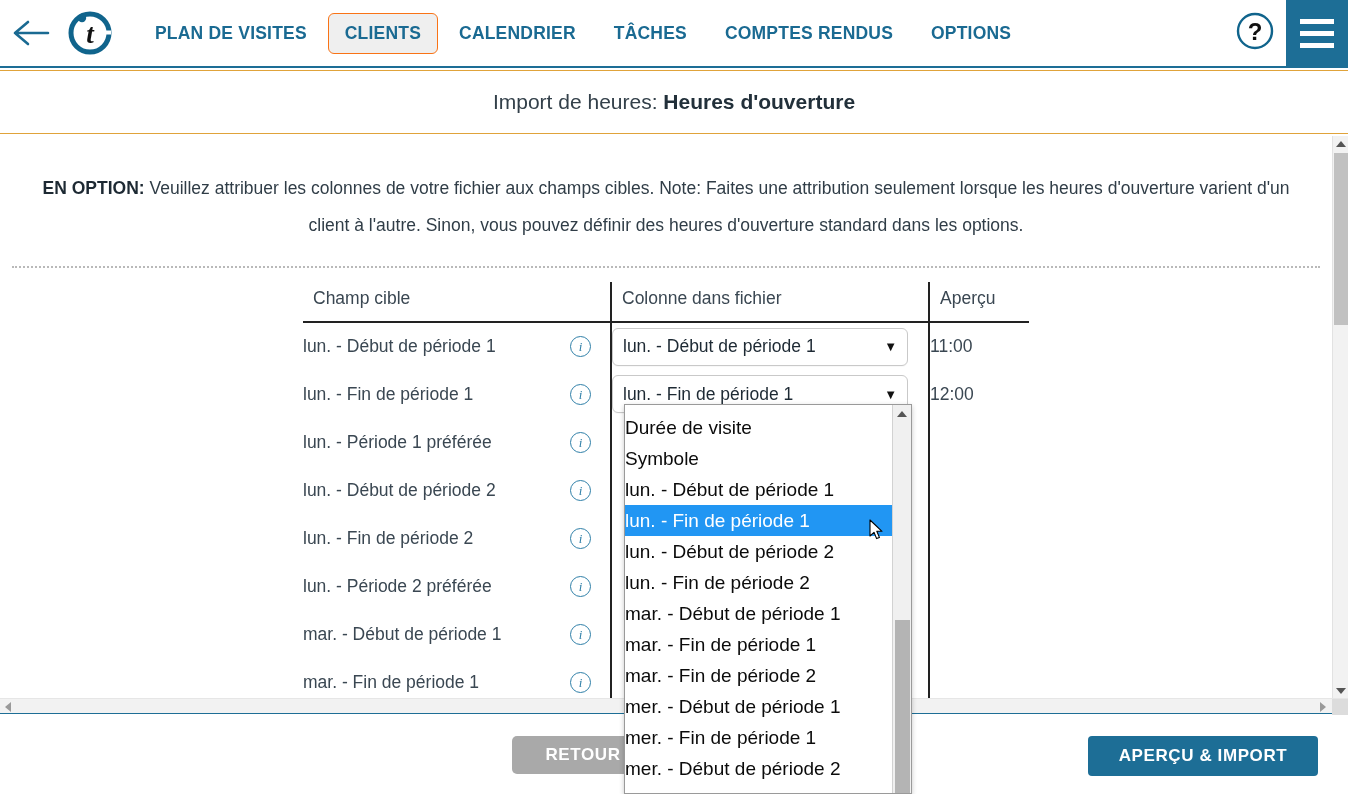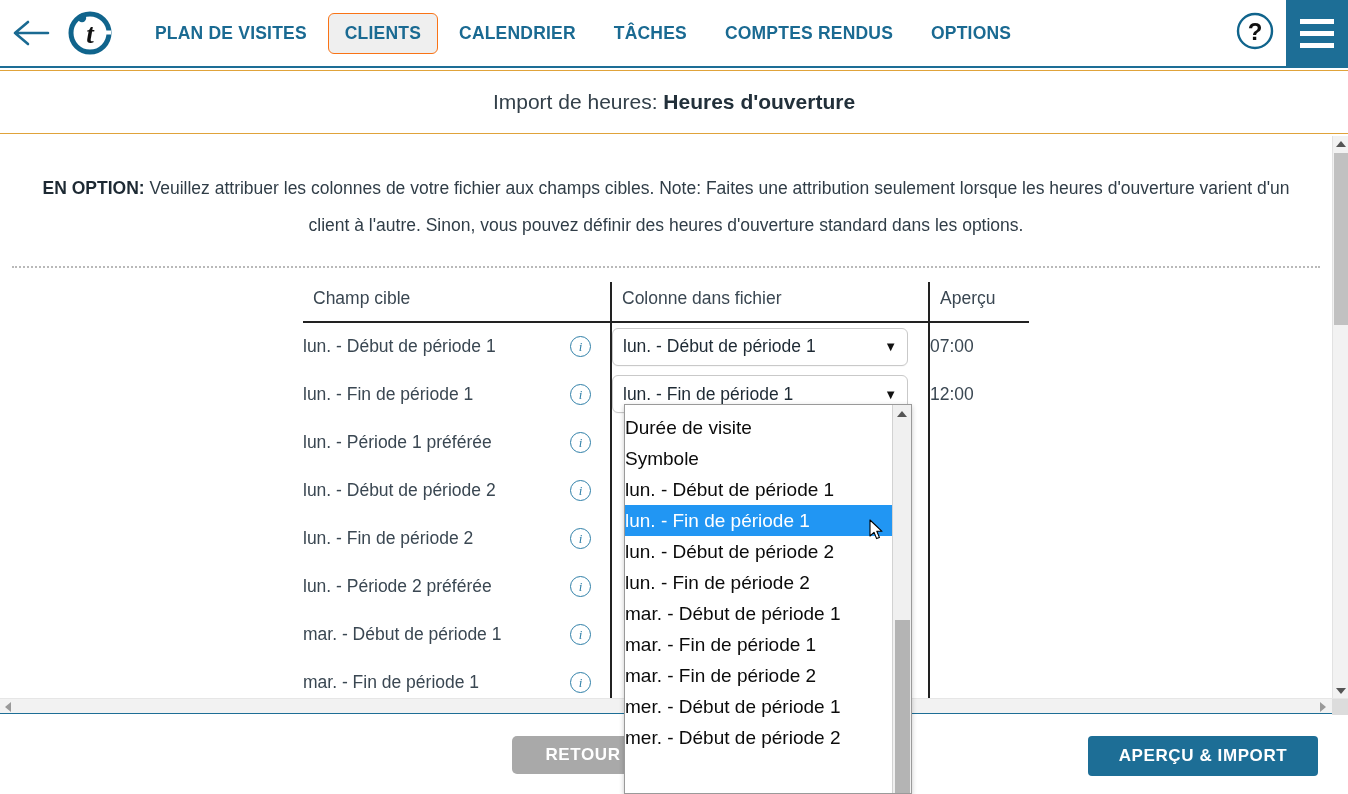--- a/index.html
+++ b/index.html
@@ -403,21 +403,21 @@
                 <span>lun. - Début de période 1</span>
                 <span class="info-icon">i</span>
               </div>
             </td>
             <td class="t-col">
               <div class="selectbox">
                 <span>lun. - Début de période 1</span>
                 <span class="chev">▼</span>
               </div>
             </td>
-            <td class="t-prev">07:00</td>
+            <td class="t-prev">11:00</td>
           </tr>
 
           <tr>
             <td class="t-target">
               <div class="targetcell">
                 <span>lun. - Fin de période 1</span>
                 <span class="info-icon">i</span>
               </div>
             </td>
             <td class="t-col">
@@ -531,20 +531,21 @@
       <div class="dd-item">Durée de visite</div>
       <div class="dd-item">Symbole</div>
       <div class="dd-item">lun. - Début de période 1</div>
       <div class="dd-item sel">lun. - Fin de période 1</div>
       <div class="dd-item">lun. - Début de période 2</div>
       <div class="dd-item">lun. - Fin de période 2</div>
       <div class="dd-item">mar. - Début de période 1</div>
       <div class="dd-item">mar. - Fin de période 1</div>
       <div class="dd-item">mar. - Fin de période 2</div>
       <div class="dd-item">mer. - Début de période 1</div>
+      <div class="dd-item">mer. - Fin de période 1</div>
       <div class="dd-item">mer. - Début de période 2</div>
     </div>
     <div class="dd-scroll">
       <div class="up">
           <div class="tri-up"></div>
         </div>
       <div class="thumb"></div>
     </div>
   </div>
 

